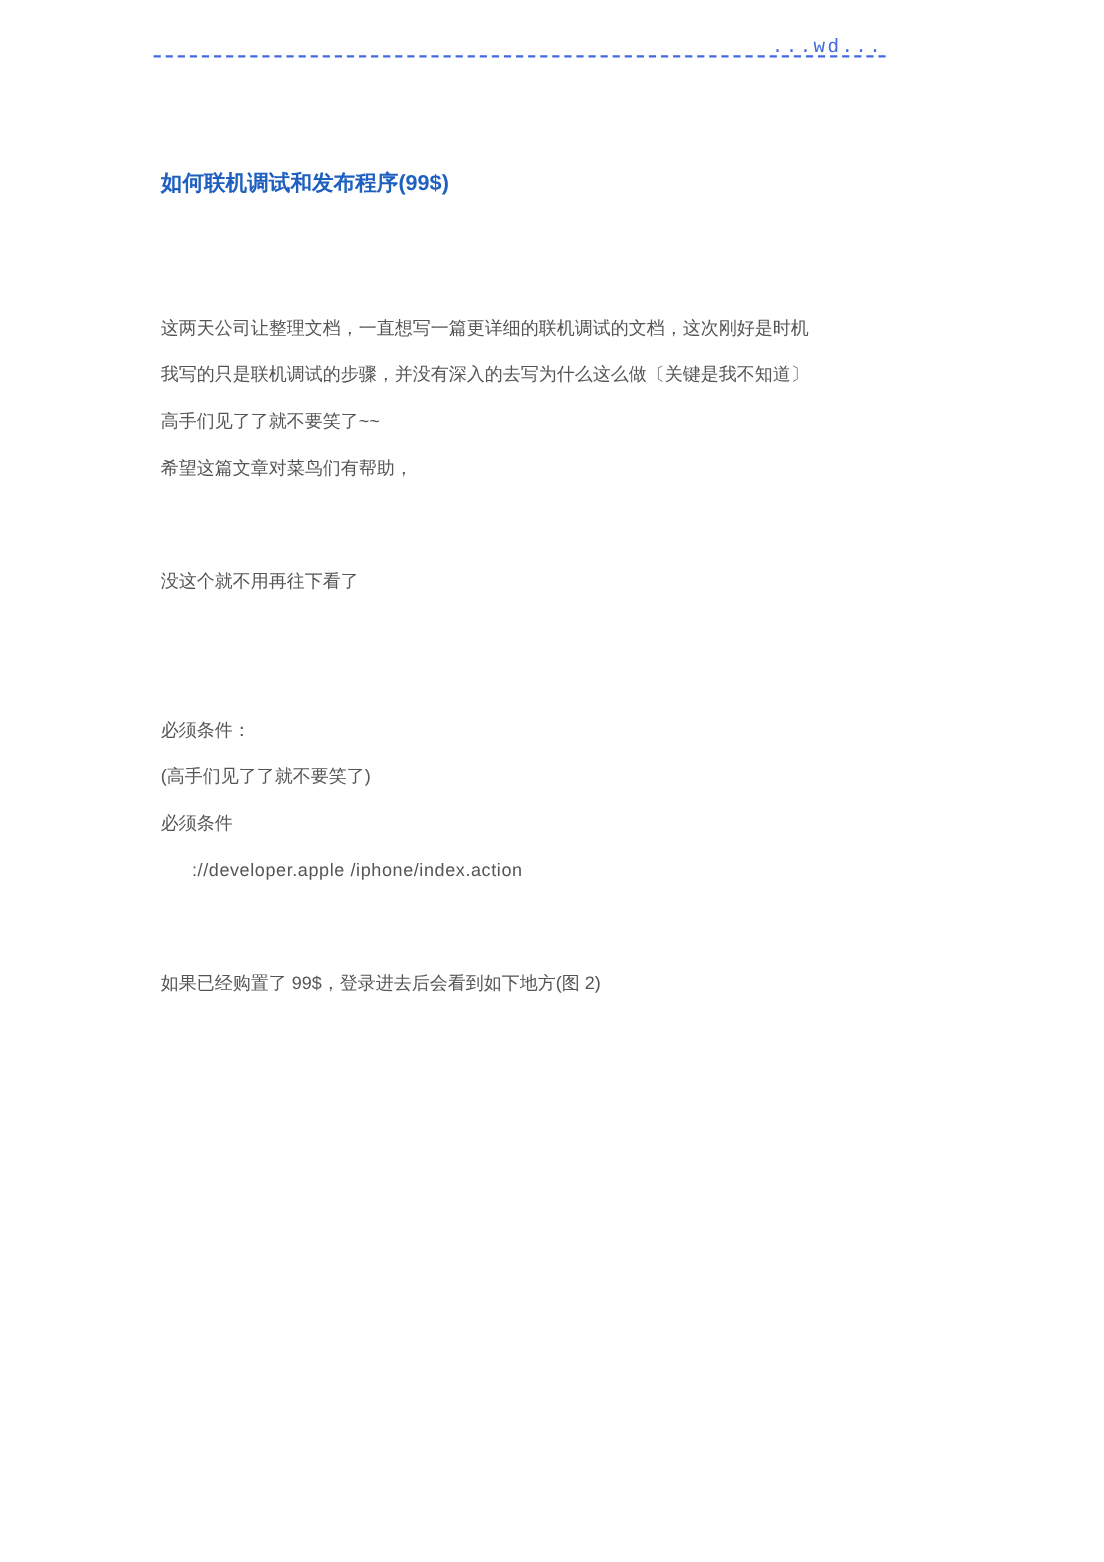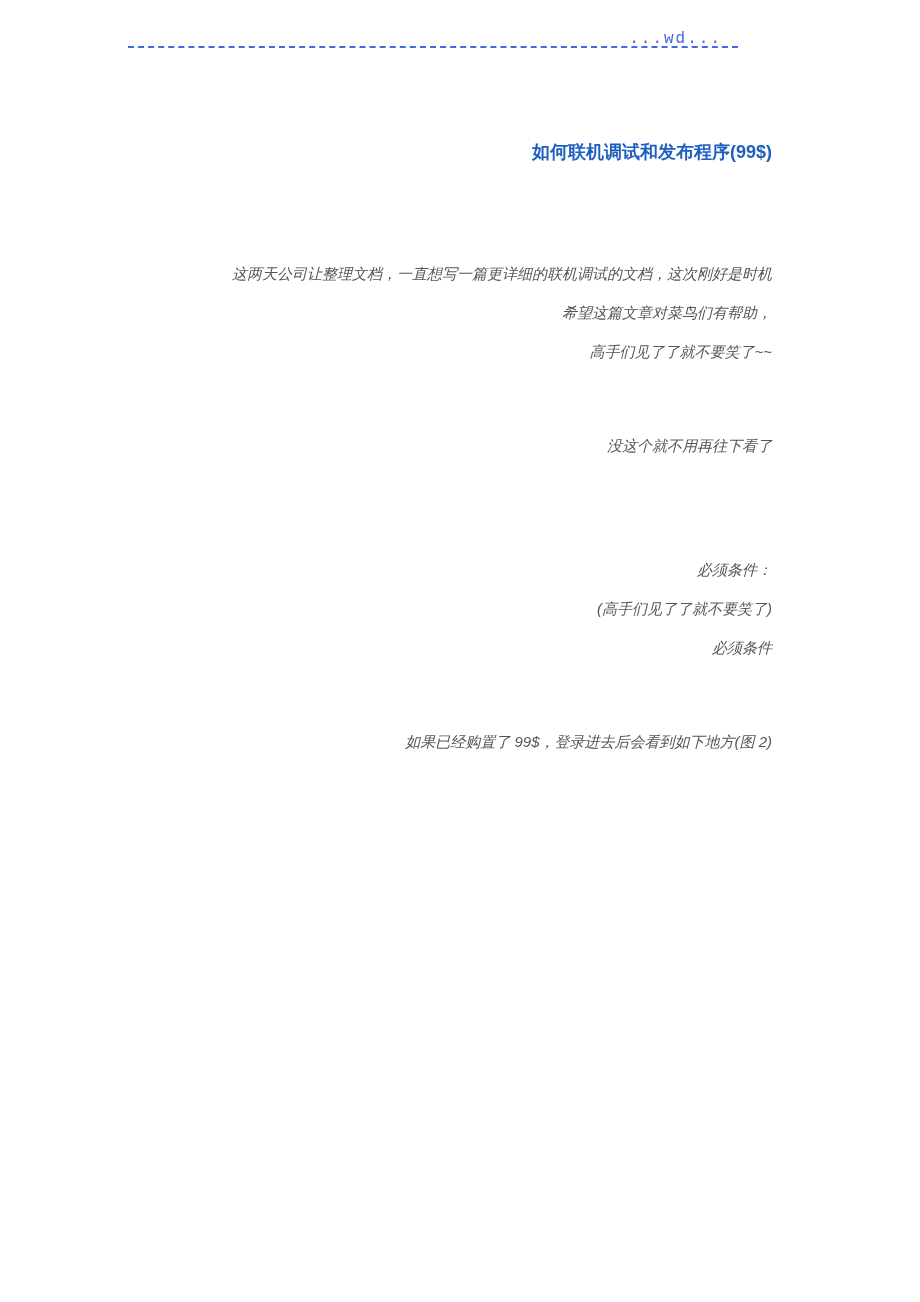--- a/index.html
+++ b/index.html
@@ -17,45 +17,43 @@
     .header-line {
       position: absolute;
       top: 46px;
       left: 128px;
       right: 182px;
       border-bottom: 2px dashed #4169E1;
     }
     .header-wd {
       position: absolute;
       top: 30px;
-      right: 198px;
+      right: 184px;
       color: #4169E1;
       font-size: 16px;
       font-family: "Courier New", monospace;
       letter-spacing: 2px;
     }
     .content {
       position: absolute;
       top: 140px;
       left: 134px;
       right: 148px;
-      text-align: right;
     }
     .title {
       color: #1E5FBF;
       font-size: 18px;
       font-weight: bold;
       margin-bottom: 90px;
     }
     .para {
       color: #555555;
       font-size: 15px;
       line-height: 2.6;
       margin-bottom: 0;
-      font-style: italic;
     }
     .para-group1 {
       margin-bottom: 55px;
     }
     .para-group2 {
       margin-bottom: 85px;
     }
     .para-group3 {
       margin-bottom: 55px;
     }
@@ -72,30 +70,32 @@
 <body>
 
 <div class="header-wd">...wd...</div>
 <div class="header-line"></div>
 
 <div class="content">
   <div class="title">如何联机调试和发布程序(99$)</div>
 
   <div class="para-group1">
     <div class="para">这两天公司让整理文档，一直想写一篇更详细的联机调试的文档，这次刚好是时机</div>
+    <div class="para">我写的只是联机调试的步骤，并没有深入的去写为什么这么做〔关键是我不知道〕</div>
+    <div class="para">高手们见了了就不要笑了~~</div>
     <div class="para">希望这篇文章对菜鸟们有帮助，</div>
-    <div class="para">高手们见了了就不要笑了~~</div>
   </div>
 
   <div class="para-group2">
     <div class="para">没这个就不用再往下看了</div>
   </div>
 
   <div class="para-group3">
     <div class="para">必须条件：</div>
     <div class="para">(高手们见了了就不要笑了)</div>
     <div class="para">必须条件</div>
+    <div class="url-line">://developer.apple      /iphone/index.action</div>
   </div>
 
   <div>
     <div class="para">如果已经购置了 99$，登录进去后会看到如下地方(图 2)</div>
   </div>
 </div>
 
 </body></html>

